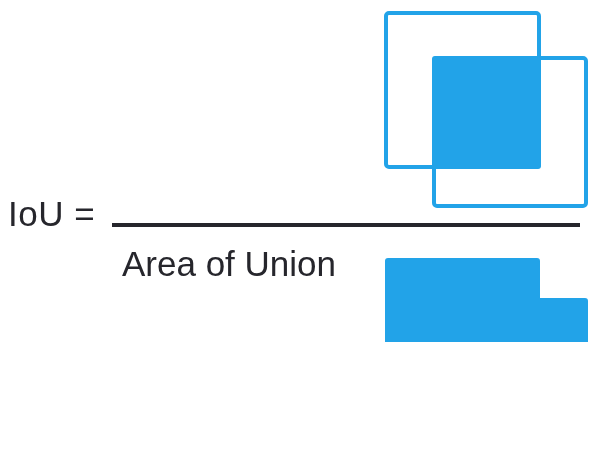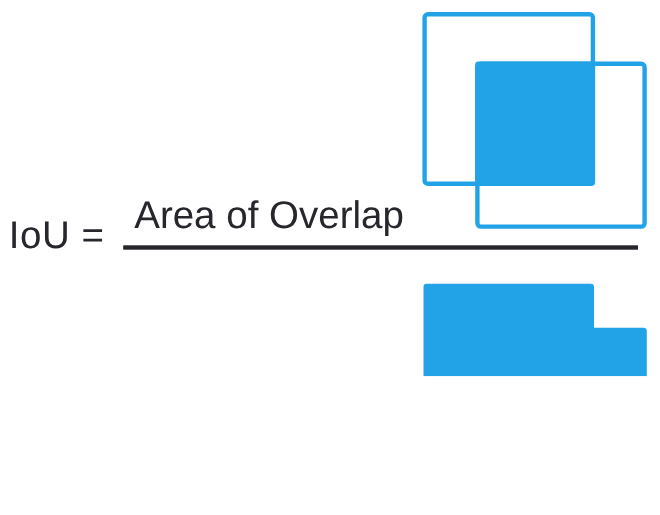--- a/index.html
+++ b/index.html
@@ -81,24 +81,24 @@
     height: 100%;
   }
 </style>
 </head>
 <body>
 
 <div id="canvas">
 
   <div class="formula-lhs">IoU =</div>
 
-  <div class="numerator">Area of Overlap</div>
 
   <div class="fraction-bar"></div>
 
+  <div class="denominator">Area of Union</div>
 
   <div class="diagram" id="overlap-diagram">
     <svg viewBox="0 0 230 222" xmlns="http://www.w3.org/2000/svg">
 
       <rect x="16" y="13" width="153" height="154" rx="3" ry="3" fill="none" stroke="#22a3e8" stroke-width="4"></rect>
 
       <rect x="64" y="58" width="152" height="148" rx="3" ry="3" fill="none" stroke="#22a3e8" stroke-width="4"></rect>
 
       <rect x="62" y="56" width="109" height="113" rx="3" ry="3" fill="#22a3e8"></rect>
     </svg>

